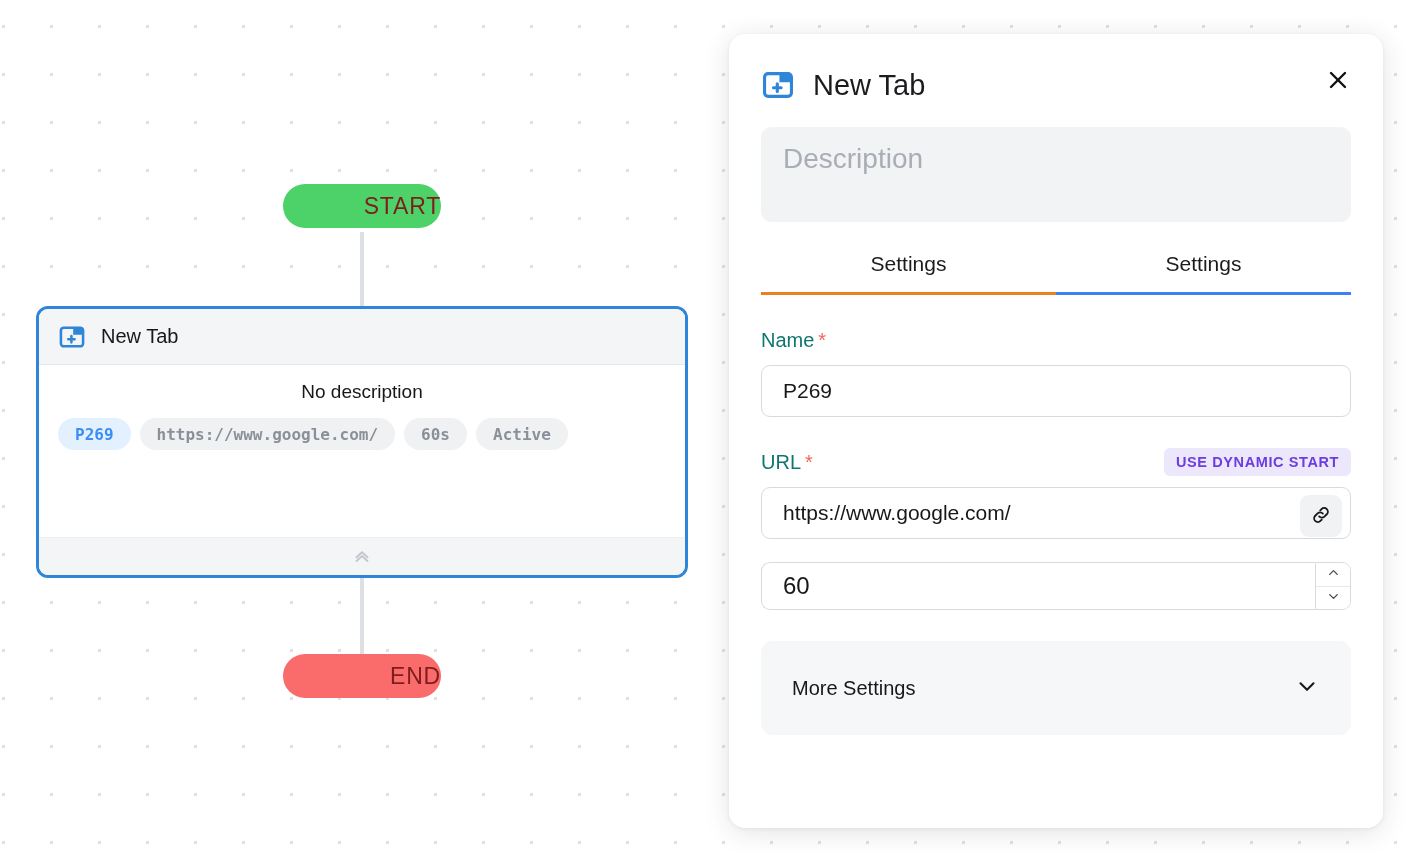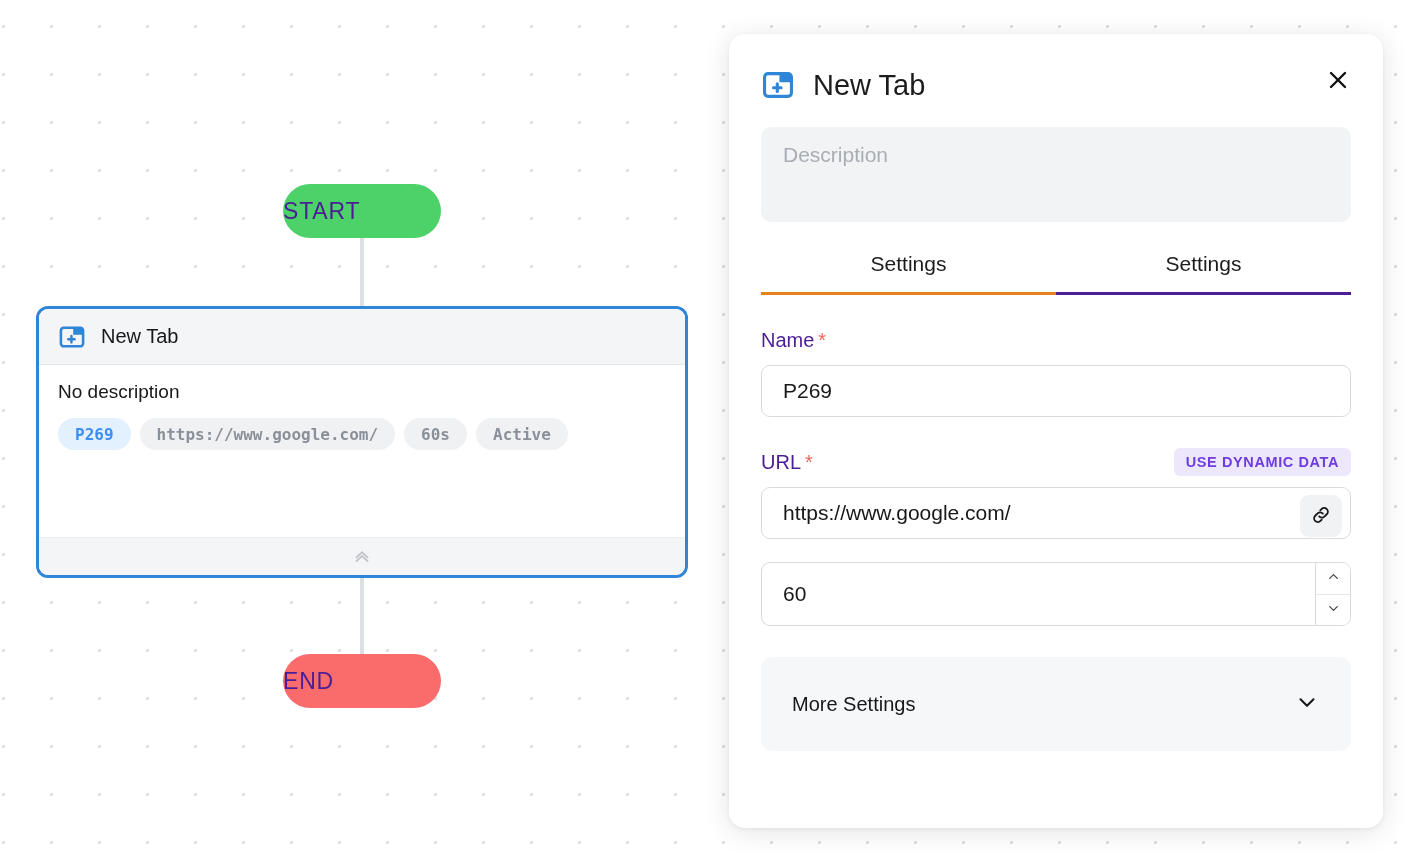--- a/index.html
+++ b/index.html
@@ -27,24 +27,24 @@
     background: #dcdfe3;
     left: 360px;
     z-index: 1;
   }
   #conn-start-node { top: 232px; height: 82px; }
   #conn-node-end   { top: 455px; height: 210px; }
 
   
   .pill {
     position: absolute;
-    width: 158px; height: 54px;
+    width: 158px; height: 44px;
     border-radius: 27px;
-    display: flex; align-items: center; justify-content: flex-start;
-    color: #4c1d95;
+    display: flex; align-items: center; justify-content: flex-end;
+    color: #7f1d1d;
     font-size: 23px;
     letter-spacing: 0.8px;
     z-index: 3;
     left: 283px;
   }
   #node-start { background: #4CD269; top: 184px; }
   #node-end   { background: #FA6B6B; top: 654px; }
 
   
   #node-newtab {
@@ -66,20 +66,21 @@
     padding: 0 0 0 19px;
     gap: 15px;
   }
   #node-newtab-title {
     font-size: 20px; color: #17181a;
   }
   #node-newtab-body {
     background: #ffffff;
     padding: 16px 19px 0 19px;
     flex: 1;
+    text-align: center;
   }
   #node-desc {
     font-size: 19px; color: #17181a;
     margin-bottom: 15px;
   }
   .chip-row { display: flex; gap: 9px; align-items: center; }
   .chip {
     height: 32px;
     border-radius: 16px;
     display: inline-flex; align-items: center;
@@ -133,34 +134,34 @@
     background: none; border: none;
   }
 
   #description-box {
     margin-top: 19px;
     height: 95px;
     background: #f2f3f5;
     border: none;
     border-radius: 10px;
     padding: 16px 22px;
-    font-size: 21px;
+    font-size: 28px;
     color: #17181a;
     font-family: "Liberation Sans", sans-serif;
     resize: none;
     width: 100%;
     outline: none;
   }
   #description-box::placeholder { color: #a9adb4; }
 
   
   #tabs {
     margin-top: 26px;
     display: flex;
-    border-bottom: 3px solid #4c1d95;
+    border-bottom: 3px solid #3b82f6;
     position: relative;
   }
   .tab {
     flex: 1;
     text-align: center;
     font-size: 21px;
     color: #1b1c1e;
     padding-bottom: 16px;
     cursor: pointer;
     background: none; border: none;
@@ -175,21 +176,21 @@
     background: #E8821E;
   }
 
   
   .field-label-row {
     display: flex; align-items: center; justify-content: space-between;
     margin-top: 31px;
     height: 28px;
   }
   .field-label {
-    font-size: 20px; color: #4c1d95;
+    font-size: 20px; color: #0f766e;
   }
   .req { color: #f2665a; font-size: 20px; margin-left: 4px; }
 
   .text-input {
     margin-top: 11px;
     width: 100%;
     height: 52px;
     border: 1px solid #d8dade;
     border-radius: 9px;
     padding: 0 21px;
@@ -226,26 +227,26 @@
   }
 
   
   #number-row {
     margin-top: 23px;
     position: relative;
     display: flex;
   }
   #number-input {
     flex: 1;
-    height: 64px;
+    height: 48px;
     border: 1px solid #d8dade;
     border-right: none;
     border-radius: 9px 0 0 9px;
     padding: 0 21px;
-    font-size: 21px;
+    font-size: 24px;
     color: #17181a;
     font-family: "Liberation Sans", sans-serif;
     outline: none;
     background: #fff;
   }
   #stepper {
     width: 36px;
     border: 1px solid #d8dade;
     border-radius: 0 9px 9px 0;
     display: flex; flex-direction: column;
@@ -355,21 +356,21 @@
       <span class="field-label">Name</span><span class="req">*</span>
     </div>
   </div>
   <input class="text-input" id="name-input" type="text" value="P269" style="">
 
   
   <div class="field-label-row">
     <div>
       <span class="field-label">URL</span><span class="req">*</span>
     </div>
-    <button id="badge-dynamic">USE DYNAMIC DATA</button>
+    <button id="badge-dynamic">USE DYNAMIC START</button>
   </div>
   <div class="input-wrap">
     <input class="text-input" id="url-input" type="text" value="https://www.google.com/" style="">
     <button id="url-link-btn">
       <span>
         <svg width="22" height="22" viewBox="0 0 24 24" fill="none" stroke="#16181b" stroke-width="2" stroke-linecap="round">
           <path d="M10 13.5a4 4 0 0 0 5.7.3l2.6-2.6a4 4 0 0 0-5.7-5.7l-1.4 1.4"></path>
           <path d="M14 10.5a4 4 0 0 0-5.7-.3l-2.6 2.6a4 4 0 0 0 5.7 5.7l1.4-1.4"></path>
         </svg>
       </span>

